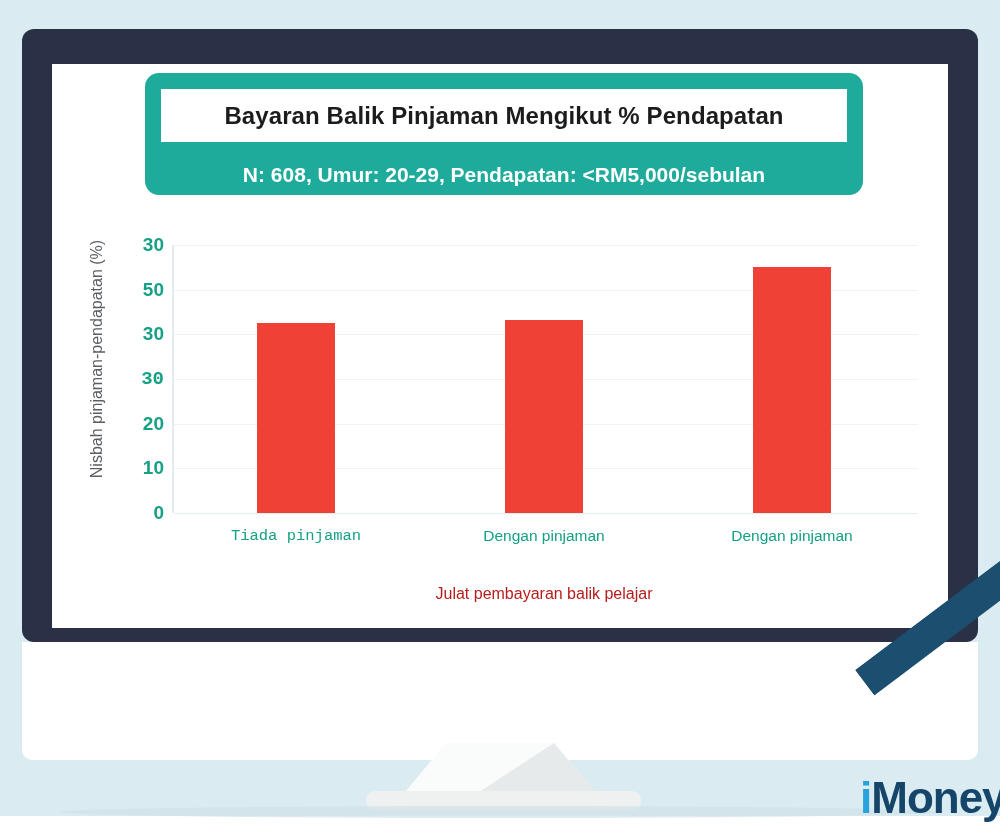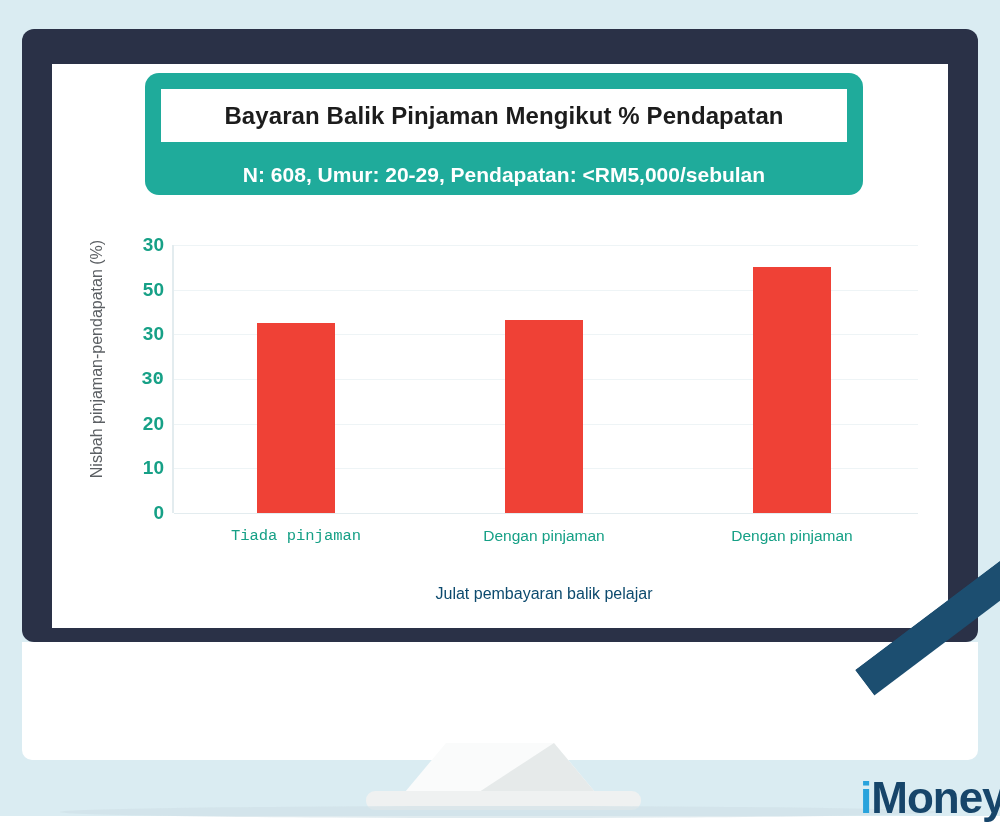--- a/index.html
+++ b/index.html
@@ -154,21 +154,21 @@
     position: absolute; top: 0;
     text-align: center;
     font-size: 15.5px; color: #16a086;
     line-height: 22px;
   }
   #x-axis-title {
     position: absolute;
     left: 120px; top: 385px;
     width: 744px;
     text-align: center;
-    font-size: 16px; color: #0c4a6e;
+    font-size: 16px; color: #b91c1c;
   }
 
   
   #logo-band {
     position: absolute;
     left: 855px; top: 670px;
     width: 260px; height: 200px;
     background: #1c4e70;
     transform: rotate(-37deg);
     transform-origin: 0 0;

